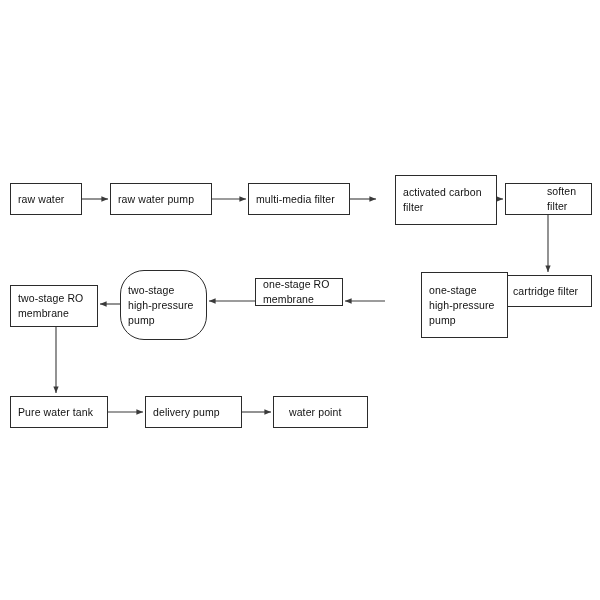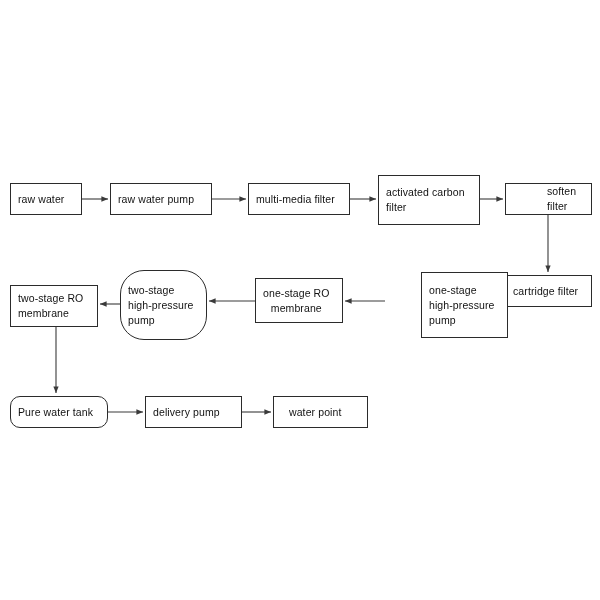--- a/index.html
+++ b/index.html
@@ -64,32 +64,32 @@
         <polyline points="56,327 56,393" fill="none" stroke="#3a3a3a" stroke-width="1.1" marker-end="url(#arrowhead)"></polyline>
         <polyline points="108,412 143,412" fill="none" stroke="#3a3a3a" stroke-width="1.1" marker-end="url(#arrowhead)"></polyline>
         <polyline points="242,412 271,412" fill="none" stroke="#3a3a3a" stroke-width="1.1" marker-end="url(#arrowhead)"></polyline>
       </g>
   </svg>
 
   <div id="node-layer">
       <div class="node" style="left: 10px; top: 183px; width: 72px; height: 32px; border-color: rgb(43, 43, 43); background: rgb(255, 255, 255); color: rgb(17, 17, 17);"><span>raw water</span></div>
       <div class="node" style="left: 110px; top: 183px; width: 102px; height: 32px; border-color: rgb(43, 43, 43); background: rgb(255, 255, 255); color: rgb(17, 17, 17);"><span>raw water pump</span></div>
       <div class="node" style="left: 248px; top: 183px; width: 102px; height: 32px; border-color: rgb(43, 43, 43); background: rgb(255, 255, 255); color: rgb(17, 17, 17);"><span>multi-media filter</span></div>
-      <div class="node" style="left: 378px; top: 175px; width: 102px; height: 50px; border-color: rgb(43, 43, 43); background: rgb(255, 255, 255); color: rgb(17, 17, 17);"><span>activated carbon
+      <div class="node" style="left: 395px; top: 175px; width: 102px; height: 50px; border-color: rgb(43, 43, 43); background: rgb(255, 255, 255); color: rgb(17, 17, 17);"><span>activated carbon
 filter</span></div>
       <div class="node" style="left: 505px; top: 183px; width: 87px; height: 32px; border-color: rgb(43, 43, 43); background: rgb(255, 255, 255); color: rgb(17, 17, 17); padding-left: 41px;"><span>soften filter</span></div>
       <div class="node" style="left: 505px; top: 275px; width: 87px; height: 32px; border-color: rgb(43, 43, 43); background: rgb(255, 255, 255); color: rgb(17, 17, 17);"><span>cartridge filter</span></div>
       <div class="node" style="left: 385px; top: 272px; width: 87px; height: 66px; border-color: rgb(43, 43, 43); background: rgb(255, 255, 255); color: rgb(17, 17, 17); margin-left: 36px;"><span>one-stage
 high-pressure
 pump</span></div>
-      <div class="node" style="left: 255px; top: 278px; width: 88px; height: 45px; border-color: rgb(43, 43, 43); background: rgb(255, 255, 255); color: rgb(17, 17, 17); text-align: center;"><span>one-stage RO
+      <div class="node" style="left: 255px; top: 278px; width: 88px; height: 28px; border-color: rgb(43, 43, 43); background: rgb(255, 255, 255); color: rgb(17, 17, 17);"><span>one-stage RO
 membrane</span></div>
       <div class="node" style="left: 120px; top: 270px; width: 87px; height: 70px; border-color: rgb(43, 43, 43); background: rgb(255, 255, 255); color: rgb(17, 17, 17); border-radius: 24px;"><span>two-stage
 high-pressure
 pump</span></div>
       <div class="node" style="left: 10px; top: 285px; width: 88px; height: 42px; border-color: rgb(43, 43, 43); background: rgb(255, 255, 255); color: rgb(17, 17, 17);"><span>two-stage RO
 membrane</span></div>
-      <div class="node" style="left: 10px; top: 396px; width: 98px; height: 32px; border-color: rgb(43, 43, 43); background: rgb(255, 255, 255); color: rgb(17, 17, 17); border-radius: 10px;"><span>Pure water tank</span></div>
+      <div class="node" style="left: 10px; top: 396px; width: 98px; height: 32px; border-color: rgb(43, 43, 43); background: rgb(255, 255, 255); color: rgb(17, 17, 17);"><span>Pure water tank</span></div>
       <div class="node" style="left: 145px; top: 396px; width: 97px; height: 32px; border-color: rgb(43, 43, 43); background: rgb(255, 255, 255); color: rgb(17, 17, 17);"><span>delivery pump</span></div>
       <div class="node" style="left: 273px; top: 396px; width: 95px; height: 32px; border-color: rgb(43, 43, 43); background: rgb(255, 255, 255); color: rgb(17, 17, 17); padding-left: 15px;"><span>water point</span></div>
     </div>
 
 </div>
 
 </body></html>

